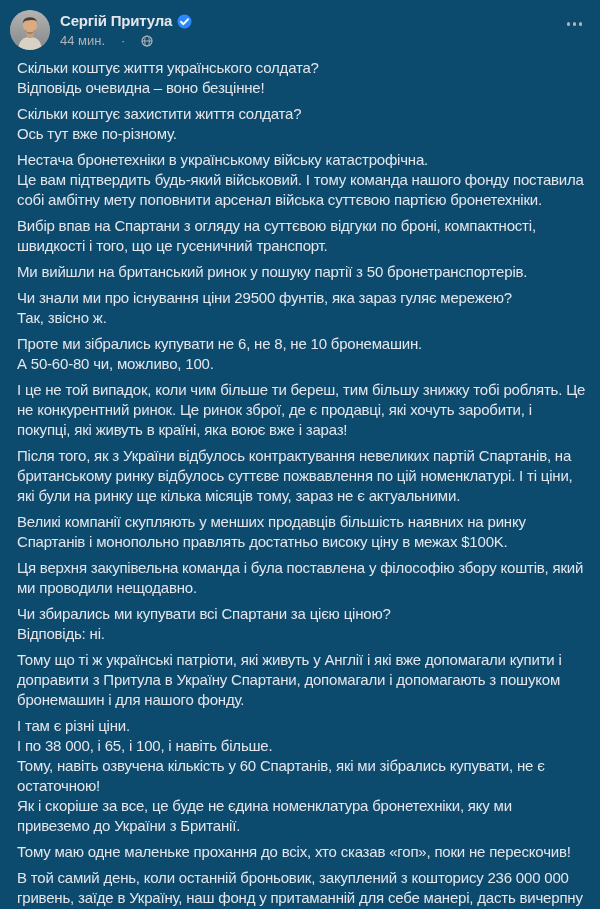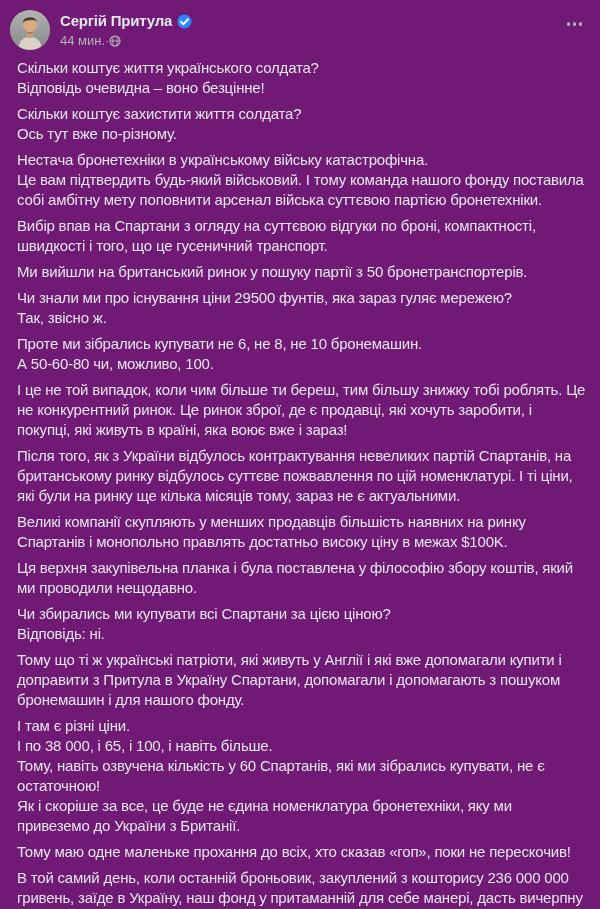--- a/index.html
+++ b/index.html
@@ -3,21 +3,21 @@
 <meta charset="utf-8">
 <style>
   html, body {
     margin: 0;
     padding: 0;
     background: #18191a;
   }
   .post {
     width: 600px;
     height: 909px;
-    background: #701a75;
+    background: #0c4a6e;
     color: #e4e6eb;
     font-family: "Liberation Sans", sans-serif;
     overflow: hidden;
     box-sizing: border-box;
     position: relative;
   }
   
   .post-header {
     display: flex;
     align-items: flex-start;
@@ -51,21 +51,21 @@
     letter-spacing: -0.2px;
   }
   .verified {
     display: inline-flex;
     width: 15px;
     height: 15px;
   }
   .meta-row {
     display: flex;
     align-items: center;
-    gap: 0;
+    gap: 16px;
     font-size: 13px;
     color: #b0b3b8;
     margin-top: 3px;
   }
   .meta-row .timestamp { cursor: pointer; }
   .globe {
     display: inline-flex;
     width: 12px;
     height: 12px;
     margin-top: 1px;
@@ -161,21 +161,21 @@
       <p>Скільки коштує життя українського солдата?<br>Відповідь очевидна – воно безцінне!</p>
       <p>Скільки коштує захистити життя солдата?<br>Ось тут вже по-різному.</p>
       <p>Нестача бронетехніки в українському війську катастрофічна.<br>Це вам підтвердить будь-який військовий. І тому команда нашого фонду поставила собі амбітну мету поповнити арсенал війська суттєвою партією бронетехніки.</p>
       <p>Вибір впав на Спартани з огляду на суттєвою відгуки по броні, компактності, швидкості і того, що це гусеничний транспорт.</p>
       <p>Ми вийшли на британський ринок у пошуку партії з 50 бронетранспортерів.</p>
       <p>Чи знали ми про існування ціни 29500 фунтів, яка зараз гуляє мережею?<br>Так, звісно ж.</p>
       <p>Проте ми зібрались купувати не 6, не 8, не 10 бронемашин.<br>А 50-60-80 чи, можливо, 100.</p>
       <p>І це не той випадок, коли чим більше ти береш, тим більшу знижку тобі роблять. Це не конкурентний ринок. Це ринок зброї, де є продавці, які хочуть заробити, і покупці, які живуть в країні, яка воює вже і зараз!</p>
       <p>Після того, як з України відбулось контрактування невеликих партій Спартанів, на британському ринку відбулось суттєве пожвавлення по цій номенклатурі. І ті ціни, які були на ринку ще кілька місяців тому, зараз не є актуальними.</p>
       <p>Великі компанії скупляють у менших продавців більшість наявних на ринку Спартанів і монопольно правлять достатньо високу ціну в межах $100K.</p>
-      <p>Ця верхня закупівельна планка і була поставлена у філософію збору коштів, який ми проводили нещодавно.</p>
+      <p>Ця верхня закупівельна команда і була поставлена у філософію збору коштів, який ми проводили нещодавно.</p>
       <p>Чи збирались ми купувати всі Спартани за цією ціною?<br>Відповідь: ні.</p>
       <p>Тому що ті ж українські патріоти, які живуть у Англії і які вже допомагали купити і доправити з Притула в Україну Спартани, допомагали і допомагають з пошуком бронемашин і для нашого фонду.</p>
       <p>І там є різні ціни.<br>І по 38 000, і 65, і 100, і навіть більше.<br>Тому, навіть озвучена кількість у 60 Спартанів, які ми зібрались купувати, не є остаточною!<br>Як і скоріше за все, це буде не єдина номенклатура бронетехніки, яку ми привеземо до України з Британії.</p>
       <p>Тому маю одне маленьке прохання до всіх, хто сказав «гоп», поки не перескочив!</p>
       <p>В той самий день, коли останній броньовик, закуплений з кошторису 236 000 000 гривень, заїде в Україну, наш фонд у притаманній для себе манері, дасть вичерпну інформацію і по кількості, і по вартості. Будуть чеки)))</p>
     </div>
 
 </div>
 
 </body></html>

